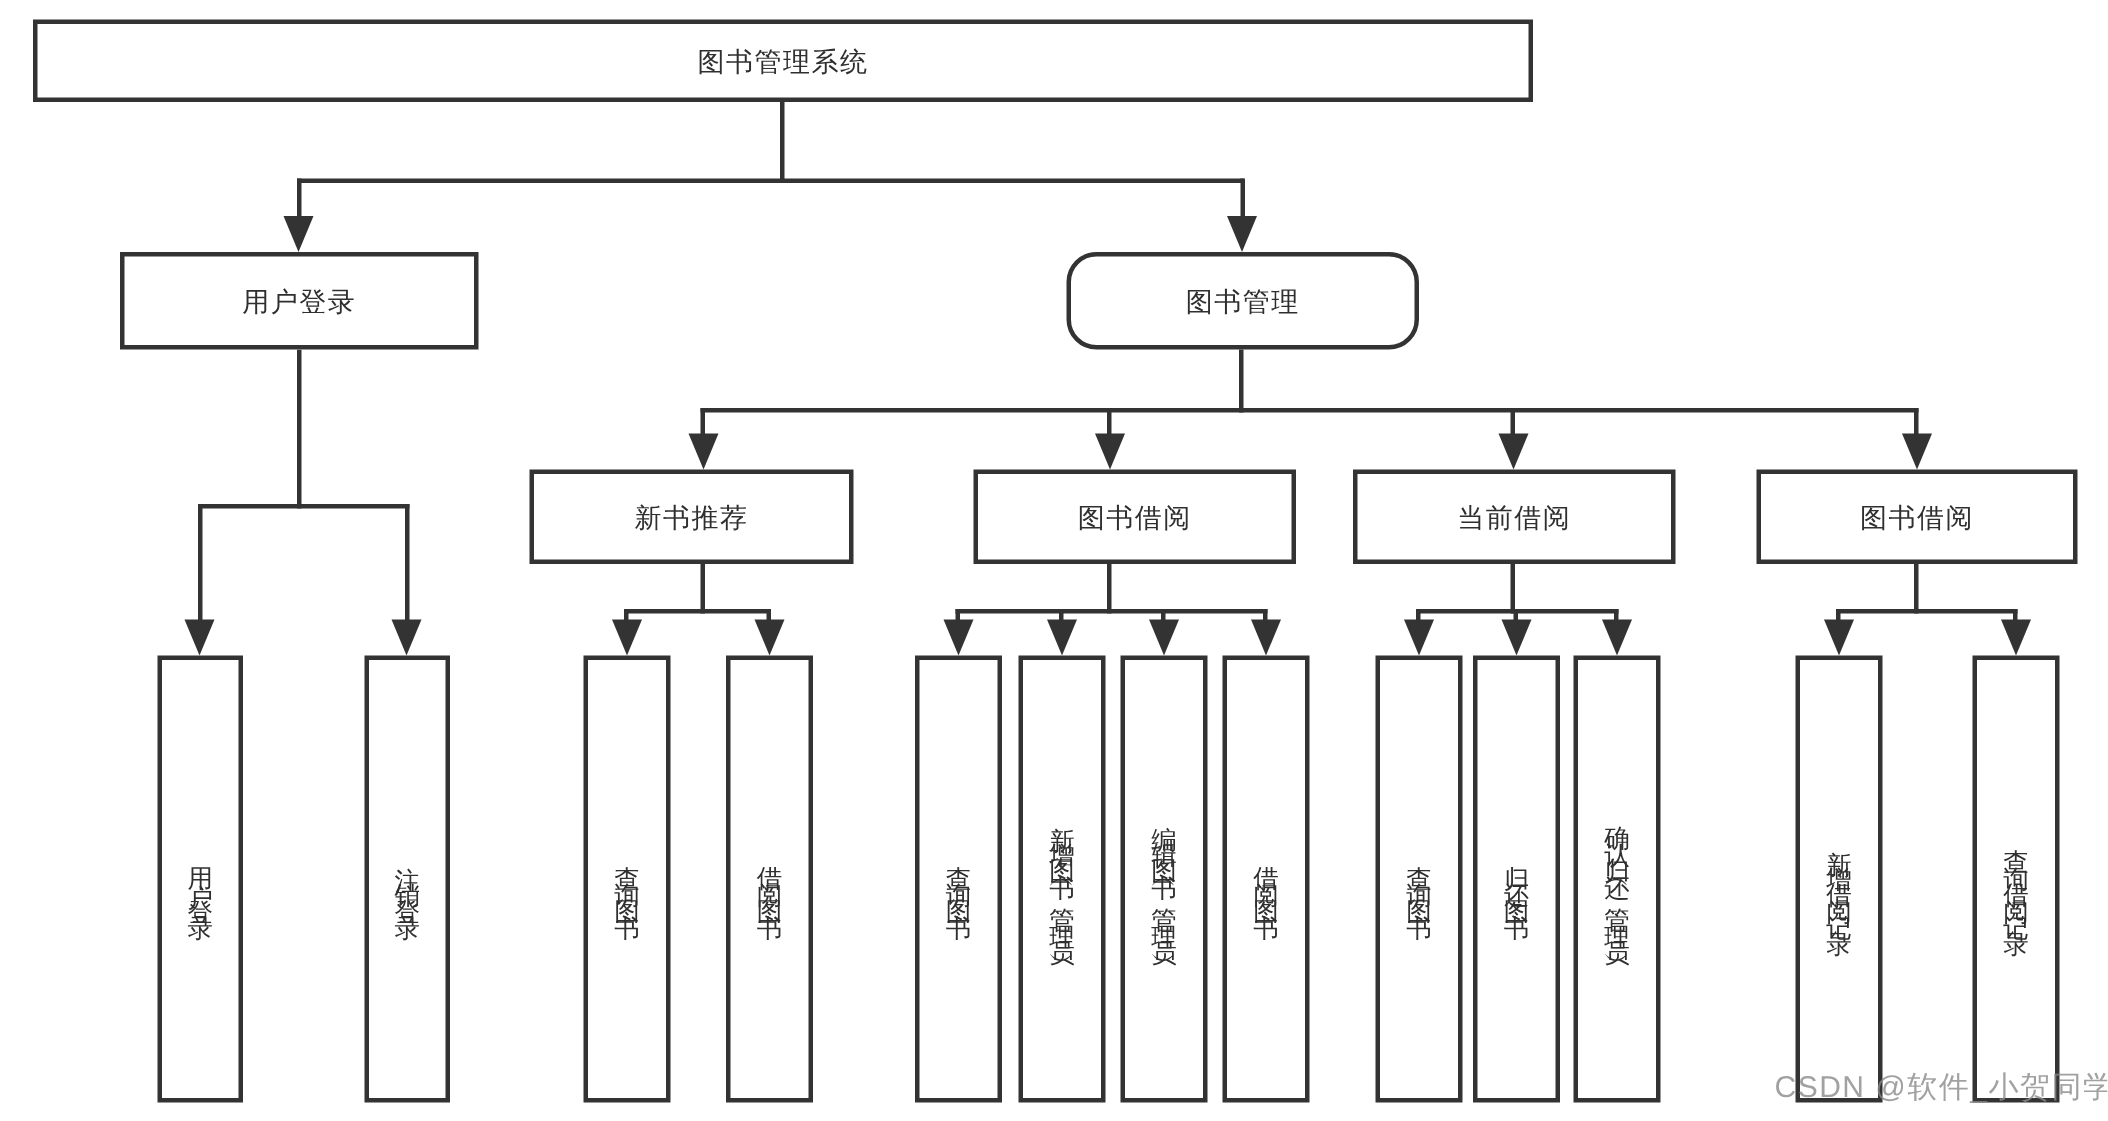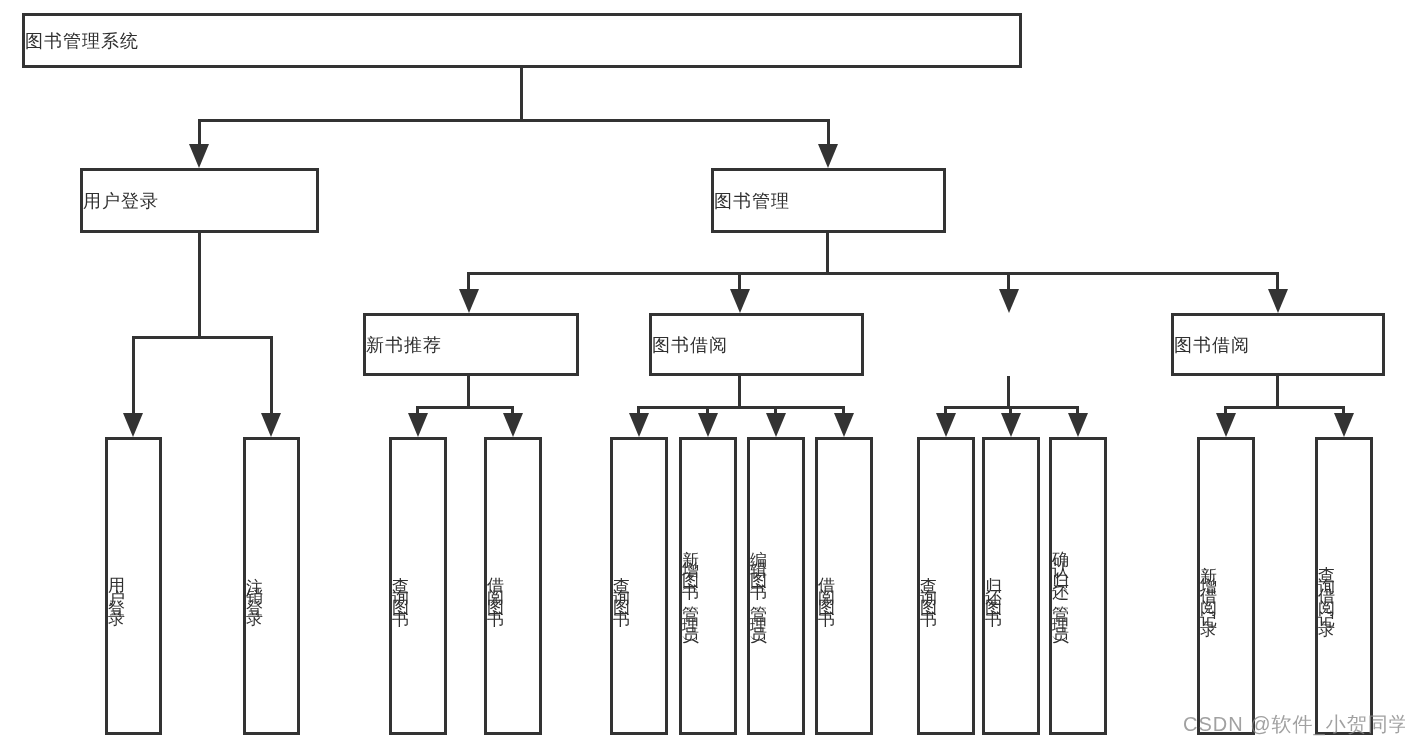--- a/index.html
+++ b/index.html
@@ -13,21 +13,21 @@
     color: #2f2f2f;
     overflow: hidden;
   }
   .node {
     position: absolute;
     box-sizing: border-box;
     border: 3px solid #333333;
     background: #ffffff;
     display: flex;
     align-items: center;
-    justify-content: flex-start;
+    justify-content: center;
     font-size: 18px;
     letter-spacing: 1px;
     color: #2f2f2f;
     z-index: 2;
   }
   .leaf span {
     writing-mode: vertical-rl;
     text-orientation: mixed;
     font-size: 17px;
     line-height: 1;
@@ -52,22 +52,22 @@
     font-size: 20px;
     letter-spacing: 1px;
     color: rgba(138,138,138,0.8);
     z-index: 10;
     white-space: nowrap;
   }
 
   
   #n-root   { left: 22px;   top: 13px;  width: 1000px; height: 55px; }
   #n-login  { left: 80px;   top: 168px; width: 239px;  height: 65px; }
-  #n-mgmt   { left: 711px;  top: 168px; width: 235px;  height: 65px; }
-  #n-rec    { left: 363px;  top: 313px; width: 216px;  height: 63px; }
+  #n-mgmt   { left: 711px;  top: 168px; width: 235px;  height: 65px; border-radius: 20px; }
+  #n-rec    { left: 353px;  top: 313px; width: 216px;  height: 63px; }
   #n-borrow { left: 649px;  top: 313px; width: 215px;  height: 63px; }
   #n-cur    { left: 902px;  top: 313px; width: 215px;  height: 63px; }
   #n-record { left: 1171px; top: 313px; width: 214px;  height: 63px; }
   .leaf     { top: 437px; height: 298px; width: 58px; }
   #l-a1 { left: 105px; width: 57px; }
   #l-a2 { left: 243px; width: 57px; }
   #l-b1 { left: 389px; }
   #l-b2 { left: 484px; }
   #l-c1 { left: 610px; }
   #l-c2 { left: 679px; }
@@ -205,20 +205,23 @@
   </div>
   <div class="node" id="n-mgmt">
     <span>图书管理</span>
   </div>
   <div class="node" id="n-rec">
     <span>新书推荐</span>
   </div>
   <div class="node" id="n-borrow">
     <span>图书借阅</span>
   </div>
+  <div class="node" id="n-cur">
+    <span>当前借阅</span>
+  </div>
   <div class="node" id="n-record">
     <span>图书借阅</span>
   </div>
 
   <div class="node leaf" id="l-a1">
     <span>用户登录</span>
   </div>
   <div class="node leaf" id="l-a2">
     <span>注销登录</span>
   </div>

